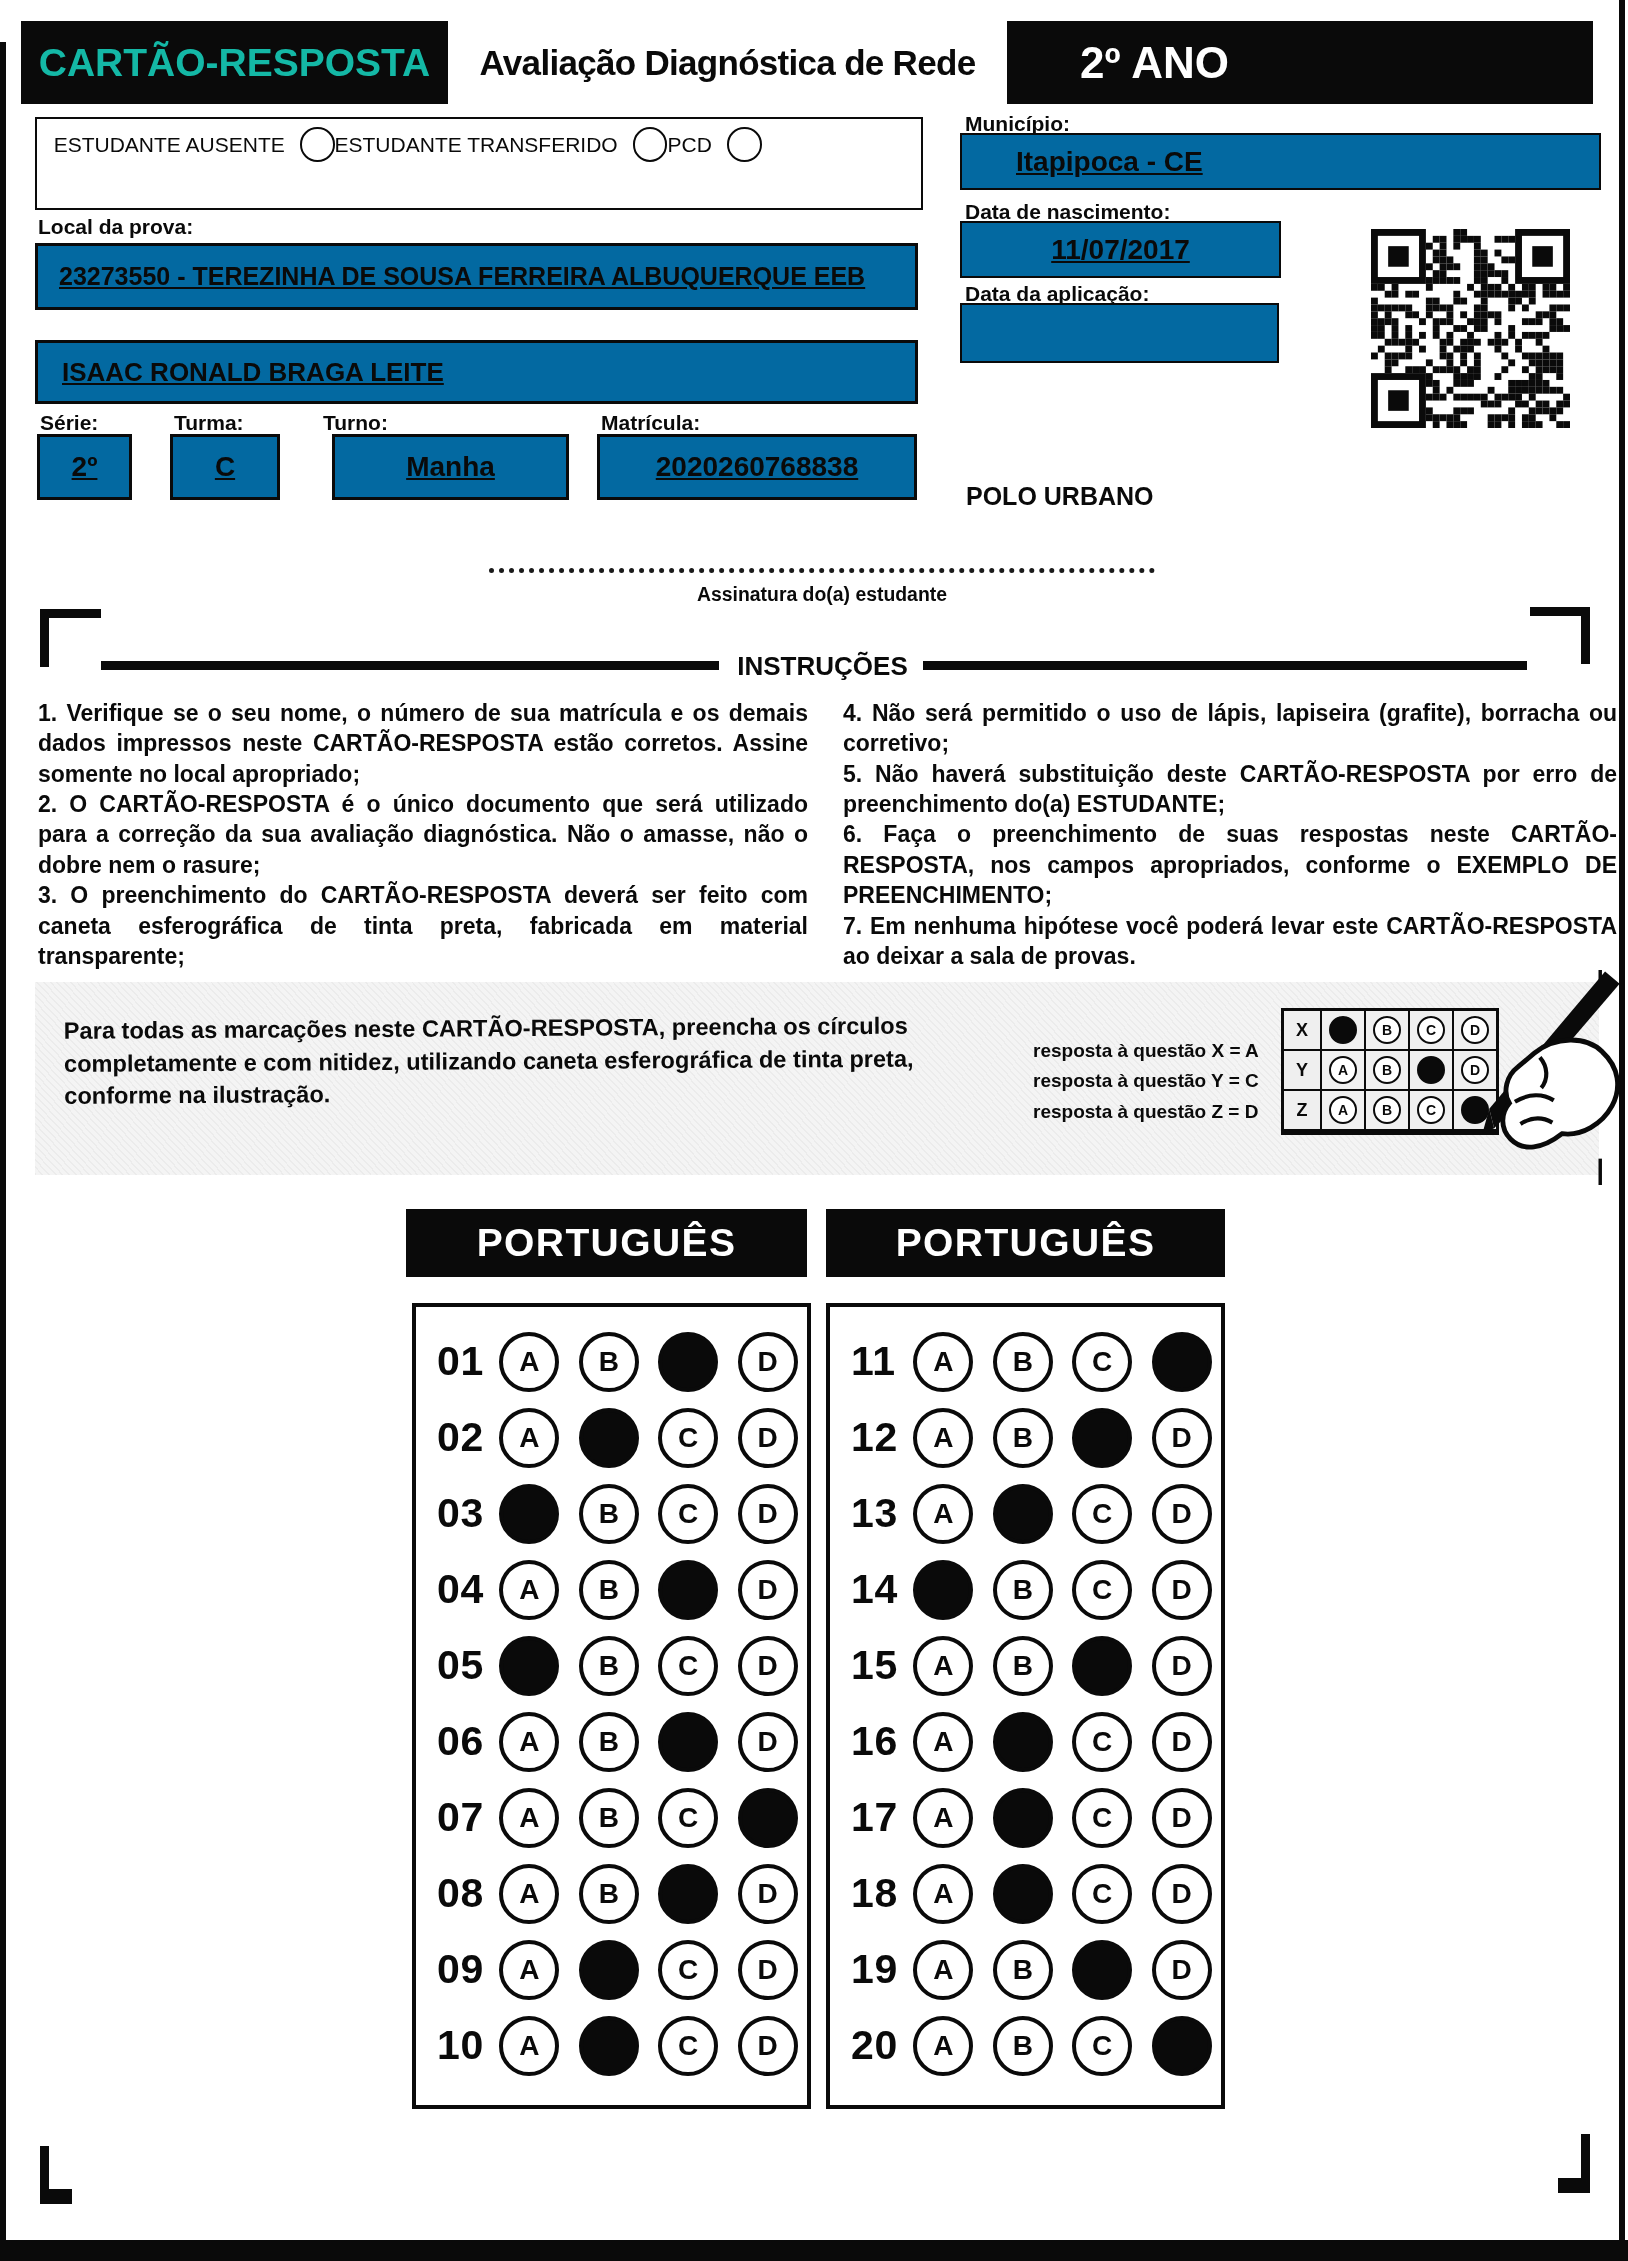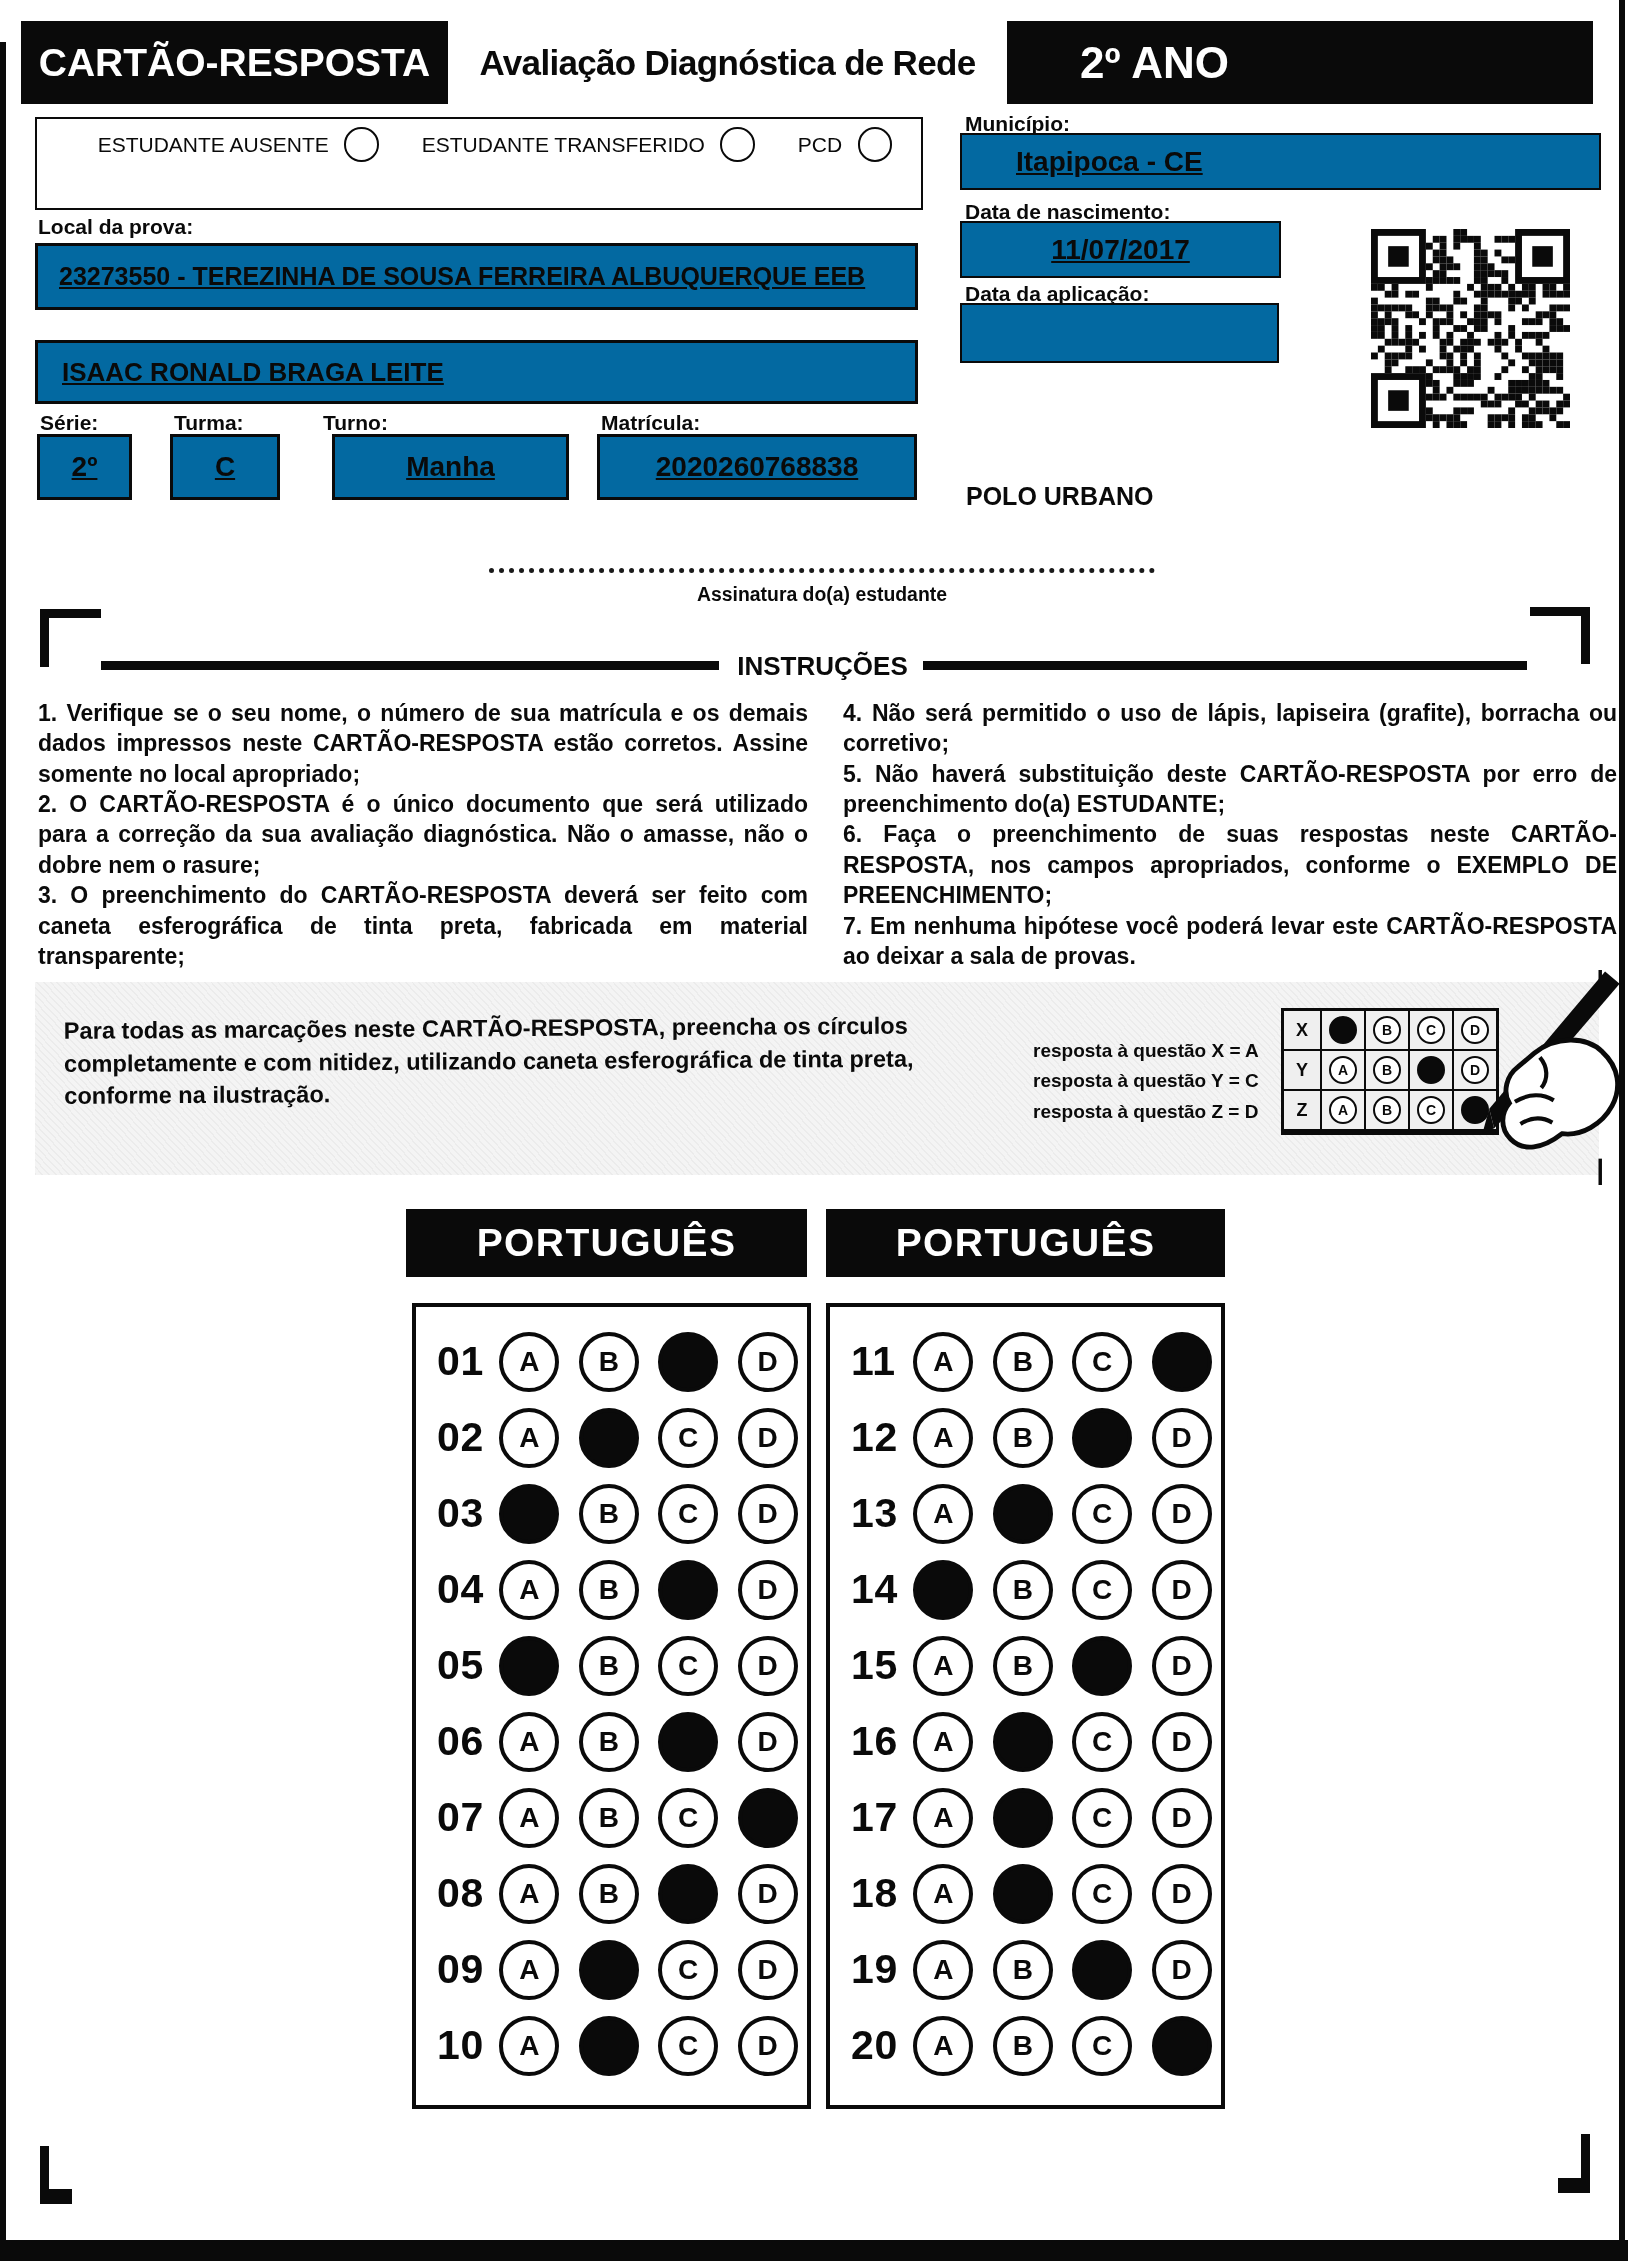--- a/index.html
+++ b/index.html
@@ -4,27 +4,27 @@
 <style>
   html,body{margin:0;padding:0;background:#ffffff;}
   body{width:1629px;height:2261px;position:relative;font-family:"Liberation Sans",sans-serif;color:#0a0a0a;overflow:hidden;}
   .abs{position:absolute;}
   
   .edge-left{left:0;top:42px;width:5.6px;height:2220px;background:#0a0a0a;}
   .edge-right{left:1619px;top:0;width:5.6px;height:2261px;background:#0a0a0a;}
   .bottom-scan-bar{left:0;top:2240px;width:1629px;height:21px;background:#0a0a0a;}
   
   .header{left:21px;top:21px;width:1572px;height:83px;display:flex;}
-  .hdr-black1{width:427px;background:#0a0a0a;color:#ffffff;display:flex;align-items:center;justify-content:center;font-size:39px;font-weight:bold;}
+  .hdr-black1{width:427px;background:#0a0a0a;color:#14b8a6;display:flex;align-items:center;justify-content:center;font-size:39px;font-weight:bold;}
   .hdr-white{width:559px;background:#fff;color:#0a0a0a;display:flex;align-items:center;justify-content:center;font-size:35px;font-weight:bold;transform-origin:center;letter-spacing:-0.7px;}
   .hdr-black2{flex:1;background:#0a0a0a;color:#fff;display:flex;align-items:center;font-size:44px;font-weight:bold;padding-left:73px;}
   
   .aplicador{left:35px;top:117px;width:888px;height:93px;border:2.8px solid #0a0a0a;box-sizing:border-box;}
   .aplicador-bar{height:40px;background:#0a0a0a;color:rgba(255,255,255,0.55);display:flex;align-items:center;justify-content:center;font-size:20px;font-weight:bold;letter-spacing:1.4px;}
-  .aplicador-row{height:51px;display:flex;align-items:center;justify-content:space-between;padding:0 29px 0 16.7px;margin-left:44px;}
+  .aplicador-row{height:51px;display:flex;align-items:center;justify-content:flex-start;padding:0 29px 0 16.7px;}
   .chk{display:flex;align-items:center;gap:15.3px;font-size:21px;}
   .chk-circle{width:30.5px;height:30.5px;border:2.1px solid #0a0a0a;border-radius:50%;background:#fff;}
   .field-label{font-size:21px;font-weight:bold;}
   .field-box{border:3.5px solid #0a0a0a;box-sizing:border-box;display:flex;align-items:center;background:#0369a1;text-decoration:underline;}
   .val{font-weight:bold;}
   
   .sig-line{left:489px;top:568px;width:666px;border-top:5.6px dotted #1a1a1a;}
   .sig-label{left:489px;top:583px;width:666px;text-align:center;font-size:19.4px;font-weight:bold;}
   
   .tl-mark{left:40px;top:609px;width:61px;height:58px;border-top:9px solid #0a0a0a;border-left:9px solid #0a0a0a;box-sizing:border-box;}

